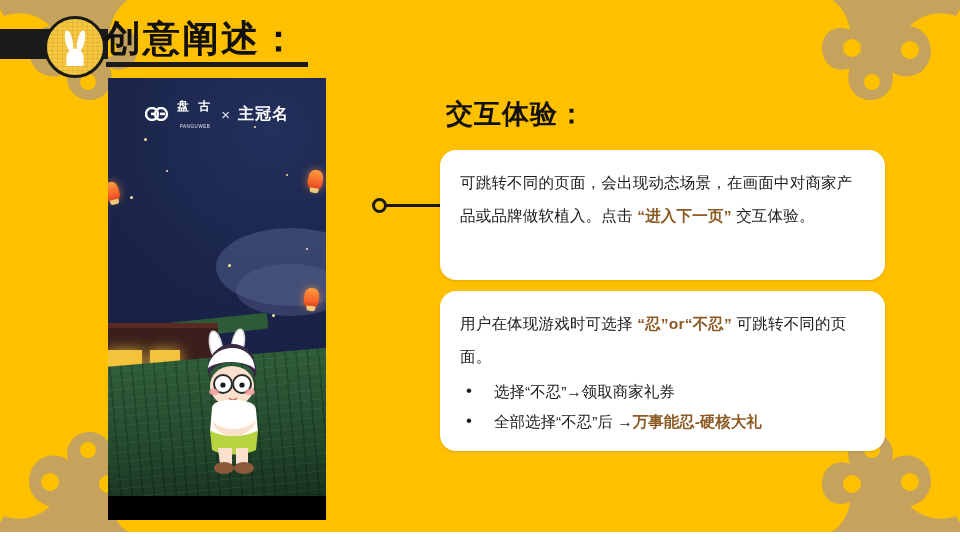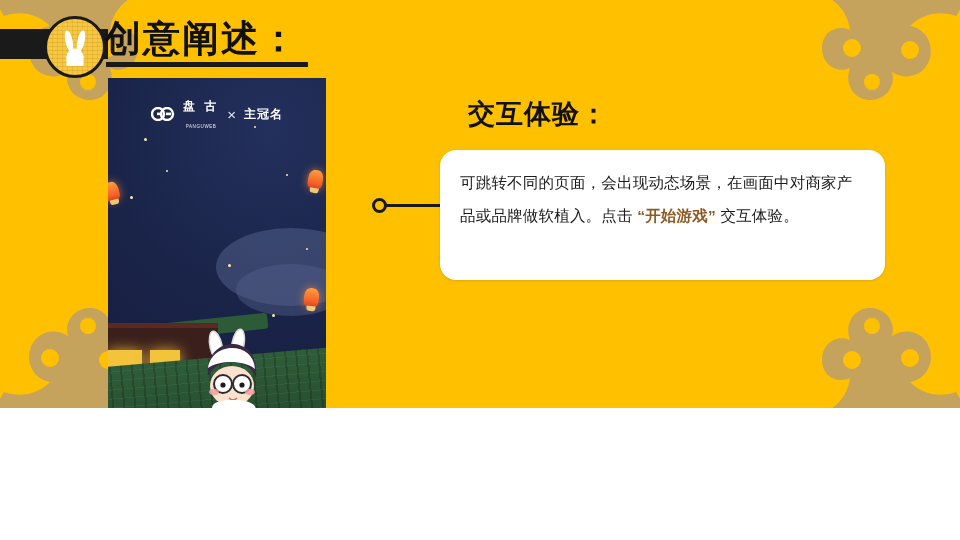--- a/index.html
+++ b/index.html
@@ -8,21 +8,21 @@
   }
   body {
     width: 960px;
     height: 540px;
     overflow: hidden;
     font-family: "Liberation Sans", "DejaVu Sans", sans-serif;
   }
   #slide {
     position: relative;
     width: 960px;
-    height: 408px;
+    height: 532px;
     background: #FFC000;
     overflow: hidden;
   }
 
   
   .corner-deco {
     position: absolute;
     width: 150px;
     height: 150px;
     pointer-events: none;
@@ -135,21 +135,21 @@
     letter-spacing: 3px;
     line-height: 11px;
   }
   .logo-en {
     font-size: 4.5px;
     letter-spacing: .6px;
     line-height: 6px;
     opacity: .9;
   }
   .logo-x { font-size: 15px; font-weight: 300; color:#dfe4f2; }
-  .logo-brand { font-size: 12px; font-weight: bold; letter-spacing: 1px; }
+  .logo-brand { font-size: 16px; font-weight: bold; letter-spacing: 1px; }
 
   
   .lantern {
     position: absolute;
     width: 15px; height: 19px;
     background: linear-gradient(180deg, #ff9d3c 0%, #f4612a 70%, #d9401c 100%);
     border-radius: 42% 42% 30% 30%;
     box-shadow: 0 0 9px rgba(255,150,60,.65);
   }
   .lantern::after {
@@ -205,21 +205,21 @@
     height: 15px;
     border-radius: 50%;
     background: #FFC000;
     border: 3px solid #1A1A1A;
     box-sizing: border-box;
   }
 
   
   .section-heading {
     position: absolute;
-    left: 468px;
+    left: 446px;
     top: 96px;
     font-size: 27px;
     font-weight: bold;
     color: #111111;
     letter-spacing: 1px;
     white-space: nowrap;
   }
 
   .card {
     position: absolute;
@@ -398,17 +398,24 @@
       <ellipse cx="58" cy="140" rx="10" ry="6" fill="#8a5a3b"></ellipse>
     </svg>
   </div>
 
   <div class="connector-line"></div>
   <div class="connector-dot"></div>
 
   <div class="section-heading">交互体验：</div>
 
   <div class="card card-1">
-    <div class="para"><span>可跳转不同的页面，会出现动态场景，在画面中对商家产品或品牌做软植入。点击 </span><span class="hl">“开始游戏”</span><span> 交互体验。</span></div>
+    <div class="para"><span>可跳转不同的页面，会出现动态场景，在画面中对商家产品或品牌做软植入。点击 </span><span class="hl">“进入下一页”</span><span> 交互体验。</span></div>
   </div>
 
+  <div class="card card-2">
+    <div class="para"><span>用户在体现游戏时可选择 </span><span class="hl">“忍”or“不忍”</span><span> 可跳转不同的页面。</span></div>
+    <ul class="bullets">
+      <li><span>选择“不忍”→领取商家礼券</span><span class="hl"></span></li>
+      <li><span>全部选择“不忍”后 →</span><span class="hl">万事能忍-硬核大礼</span></li>
+    </ul>
+  </div>
 
 </div>
 
 </body></html>

